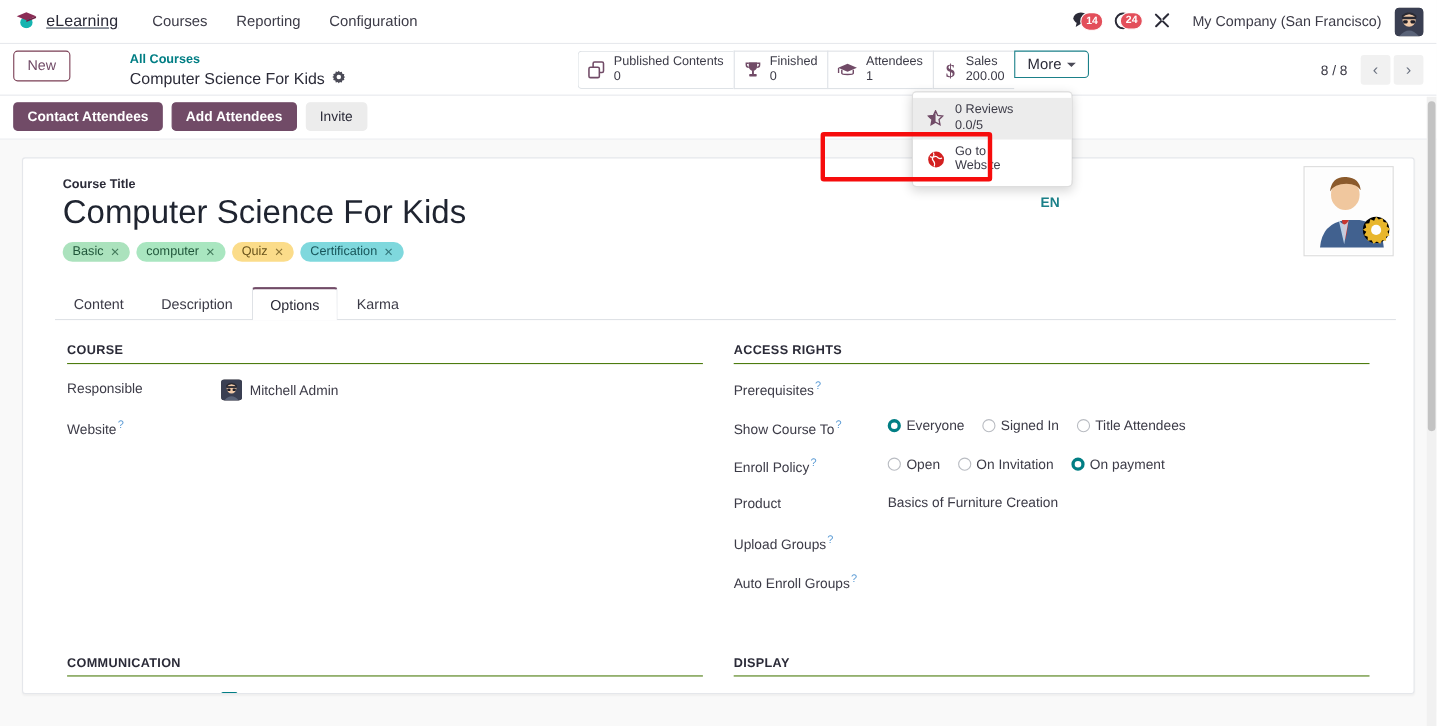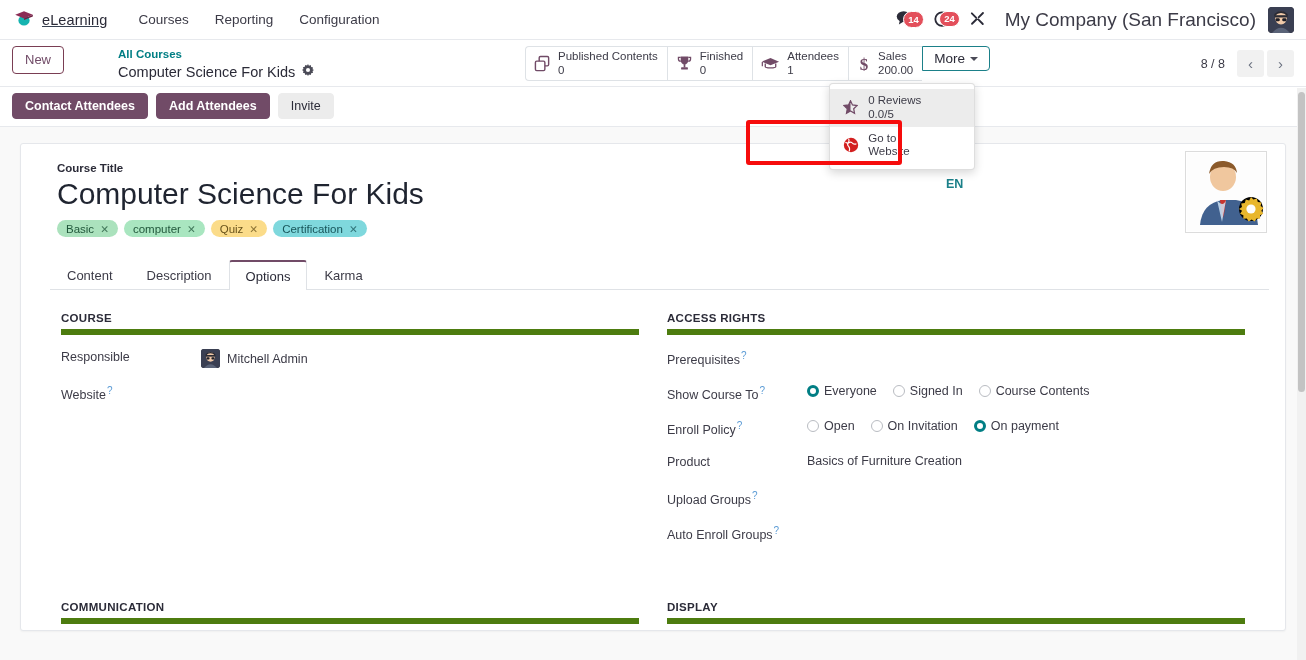--- a/index.html
+++ b/index.html
@@ -31,21 +31,21 @@
   .nav-spacer { flex: 1 1 auto; }
   .nav-right { display: flex; align-items: center; gap: 0; }
   .sysicon { position: relative; padding: 0 9px; display: flex; align-items: center; cursor: pointer; }
   .badge-count {
     position: absolute; top: 1px; right: 0px;
     background: #e34f5b; color: #fff;
     font-size: 9.5px; line-height: 1;
     padding: 2.5px 4px; border-radius: 9px;
     border: 1.5px solid #fff; font-weight: 600;
   }
-  .company-name { font-size: 19px; color: #3c3b47; padding: 0 10px; white-space: nowrap; }
+  .company-name { font-size: 13px; color: #3c3b47; padding: 0 10px; white-space: nowrap; }
   .avatar-top {
     width: 26px; height: 26px; border-radius: 4px;
     background: #2f2f3a; margin-left: 2px; margin-right: 2px;
     overflow: hidden; display:flex; align-items:flex-end; justify-content:center;
   }
 
   
   .control-panel {
     background: #ffffff; border-bottom: 1px solid #e7e9ed;
     padding: 6px 12px 5px 12px;
@@ -170,21 +170,21 @@
     color: #2b2b38; background: #fff;
     border-color: #dfe2e6; border-top: 2px solid #714b67;
     border-radius: 3px 3px 0 0;
   }
 
   
   .form-grid { display: flex; padding: 22px 10px 0 10px; gap: 0; }
   .col { width: 50%; padding: 0 14px 0 14px; }
   .group-title {
     font-size: 11.5px; font-weight: 700; color: #2b2b38;
-    letter-spacing: .3px; padding-bottom: 5px; border-bottom: 6px solid #4d7c0f;
+    letter-spacing: .3px; padding-bottom: 5px; border-bottom: 1px solid #4d7c0f;
     margin-bottom: 14px;
   }
   .field-row { display: flex; align-items: flex-start; margin-bottom: 16px; min-height: 19px; }
   .field-label {
     font-size: 12.5px; font-weight: 400; color: #3c3b47;
     width: 140px; flex: 0 0 140px; padding-top: 1px;
   }
   .col.right .field-label { width: 140px; flex: 0 0 140px; }
   .help-q { color: #5b9bd5; font-size: 10px; vertical-align: super; margin-left: 1px; cursor: pointer; }
   .field-value { font-size: 12.5px; color: #3c3b47; display: flex; align-items: center; gap: 7px; }
@@ -508,21 +508,21 @@
               <label class="radio-opt">
                 <span class="radio on"></span>
                 <span class="radio-label">Everyone</span>
               </label>
               <label class="radio-opt">
                 <span class="radio"></span>
                 <span class="radio-label">Signed In</span>
               </label>
               <label class="radio-opt">
                 <span class="radio"></span>
-                <span class="radio-label">Course Contents</span>
+                <span class="radio-label">Title Attendees</span>
               </label>
             </div>
           </div>
 
           <div class="field-row">
             <div class="field-label">
               <span>Enroll Policy</span><span class="help-q">?</span>
             </div>
             <div class="radio-set">
               <label class="radio-opt">

